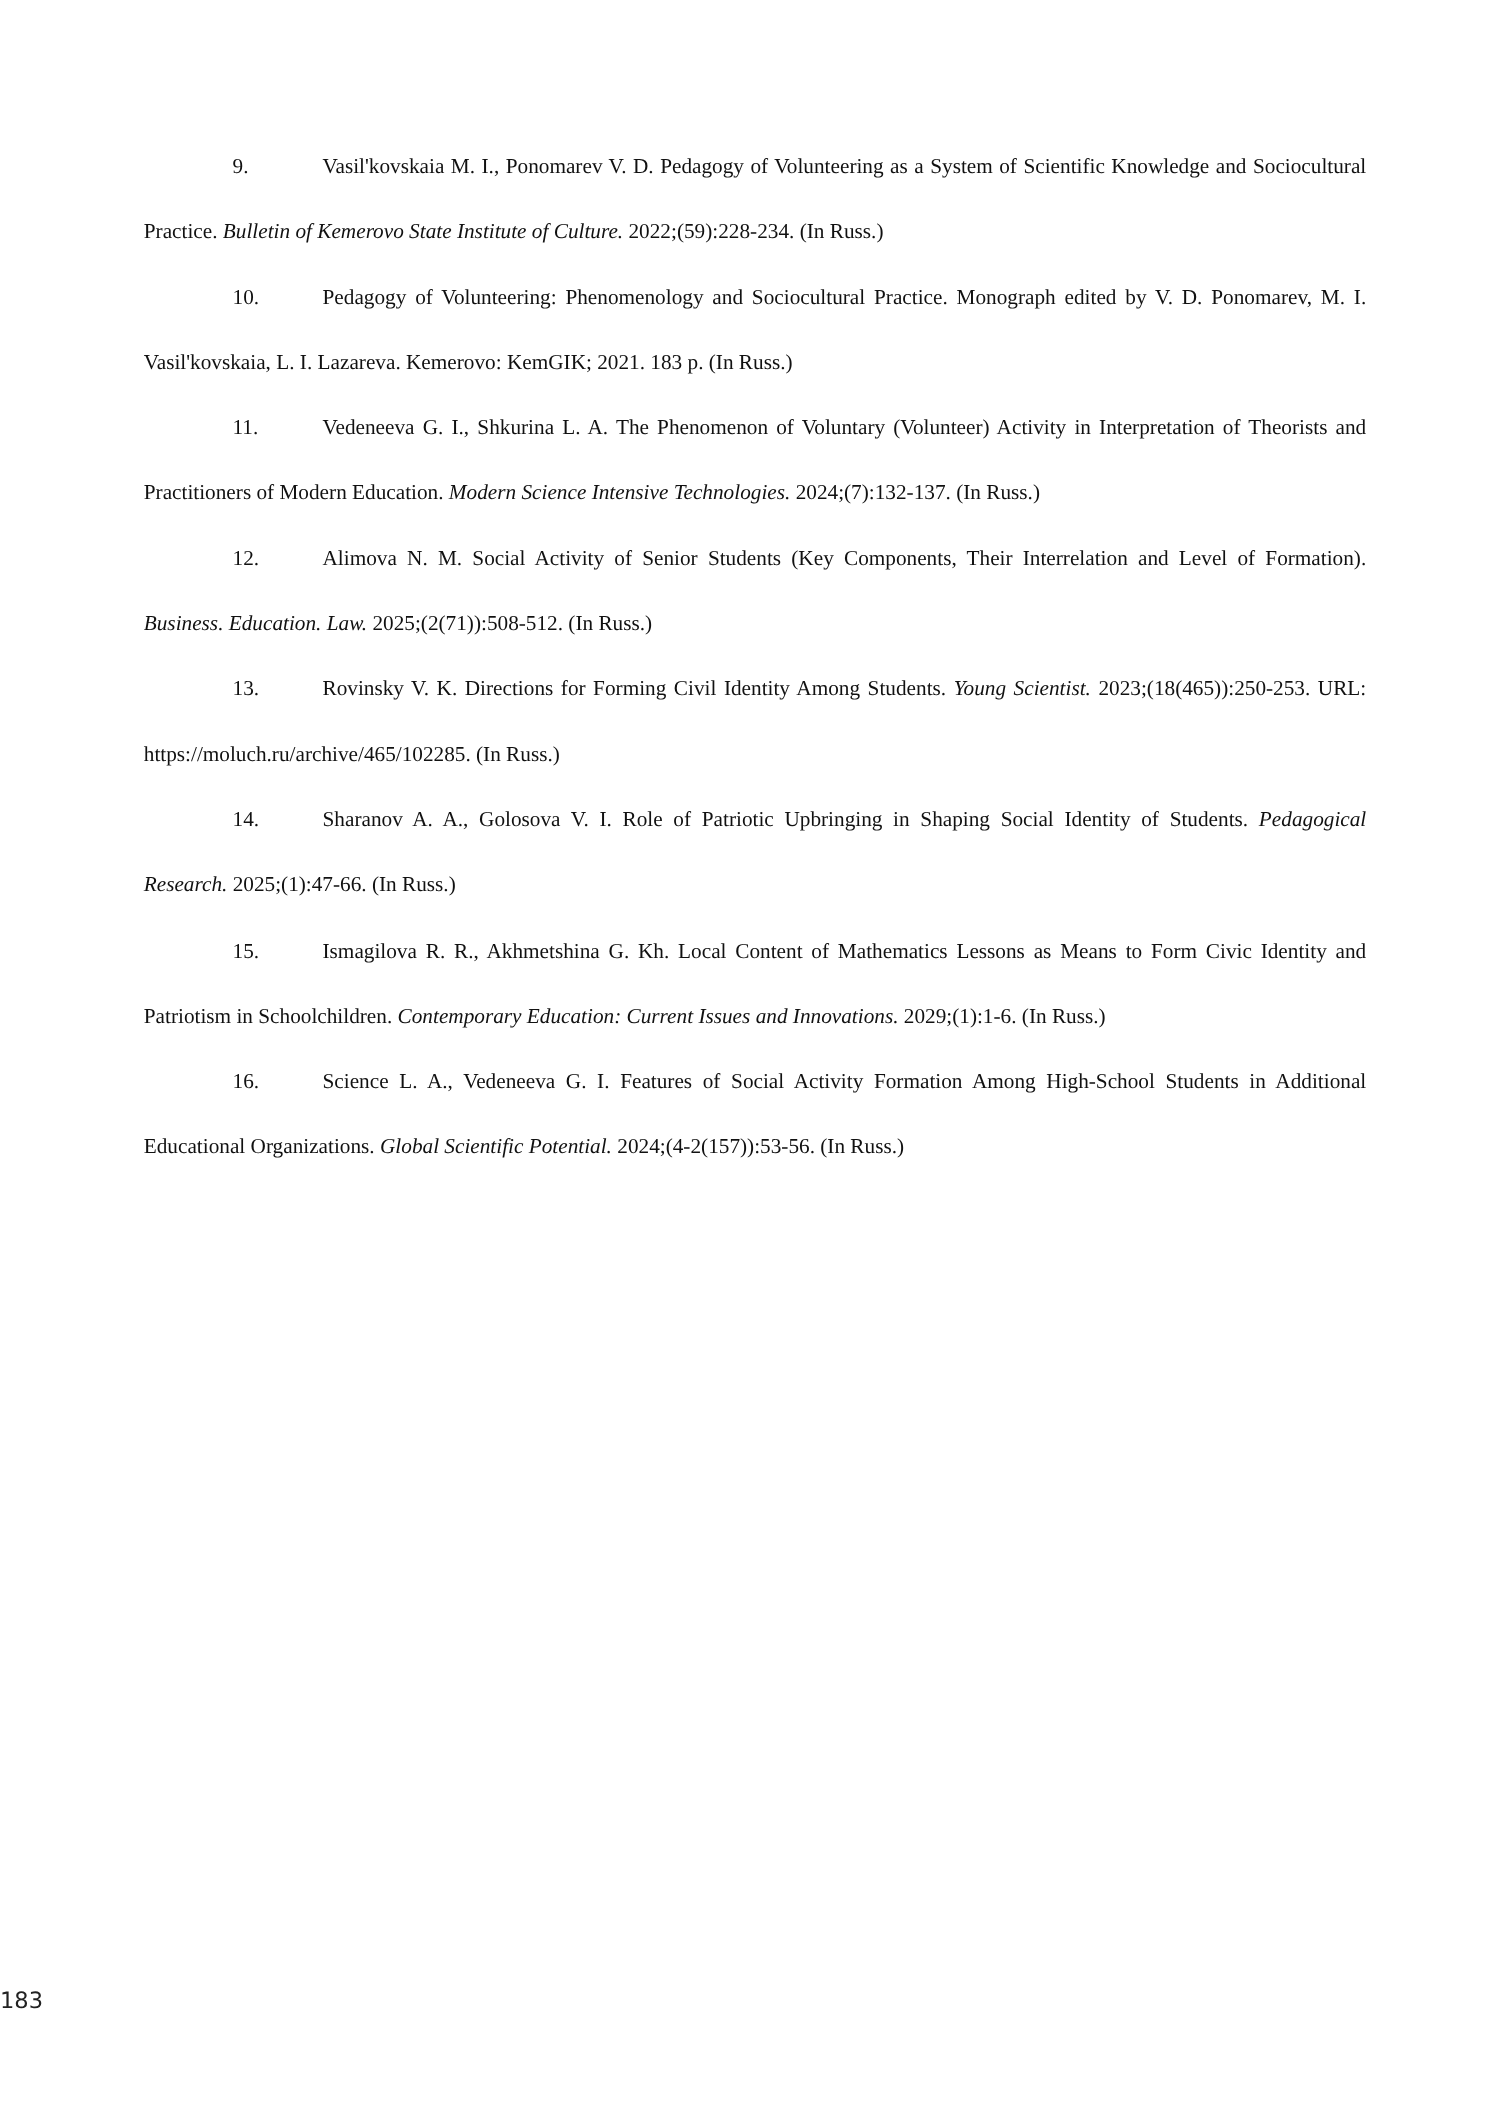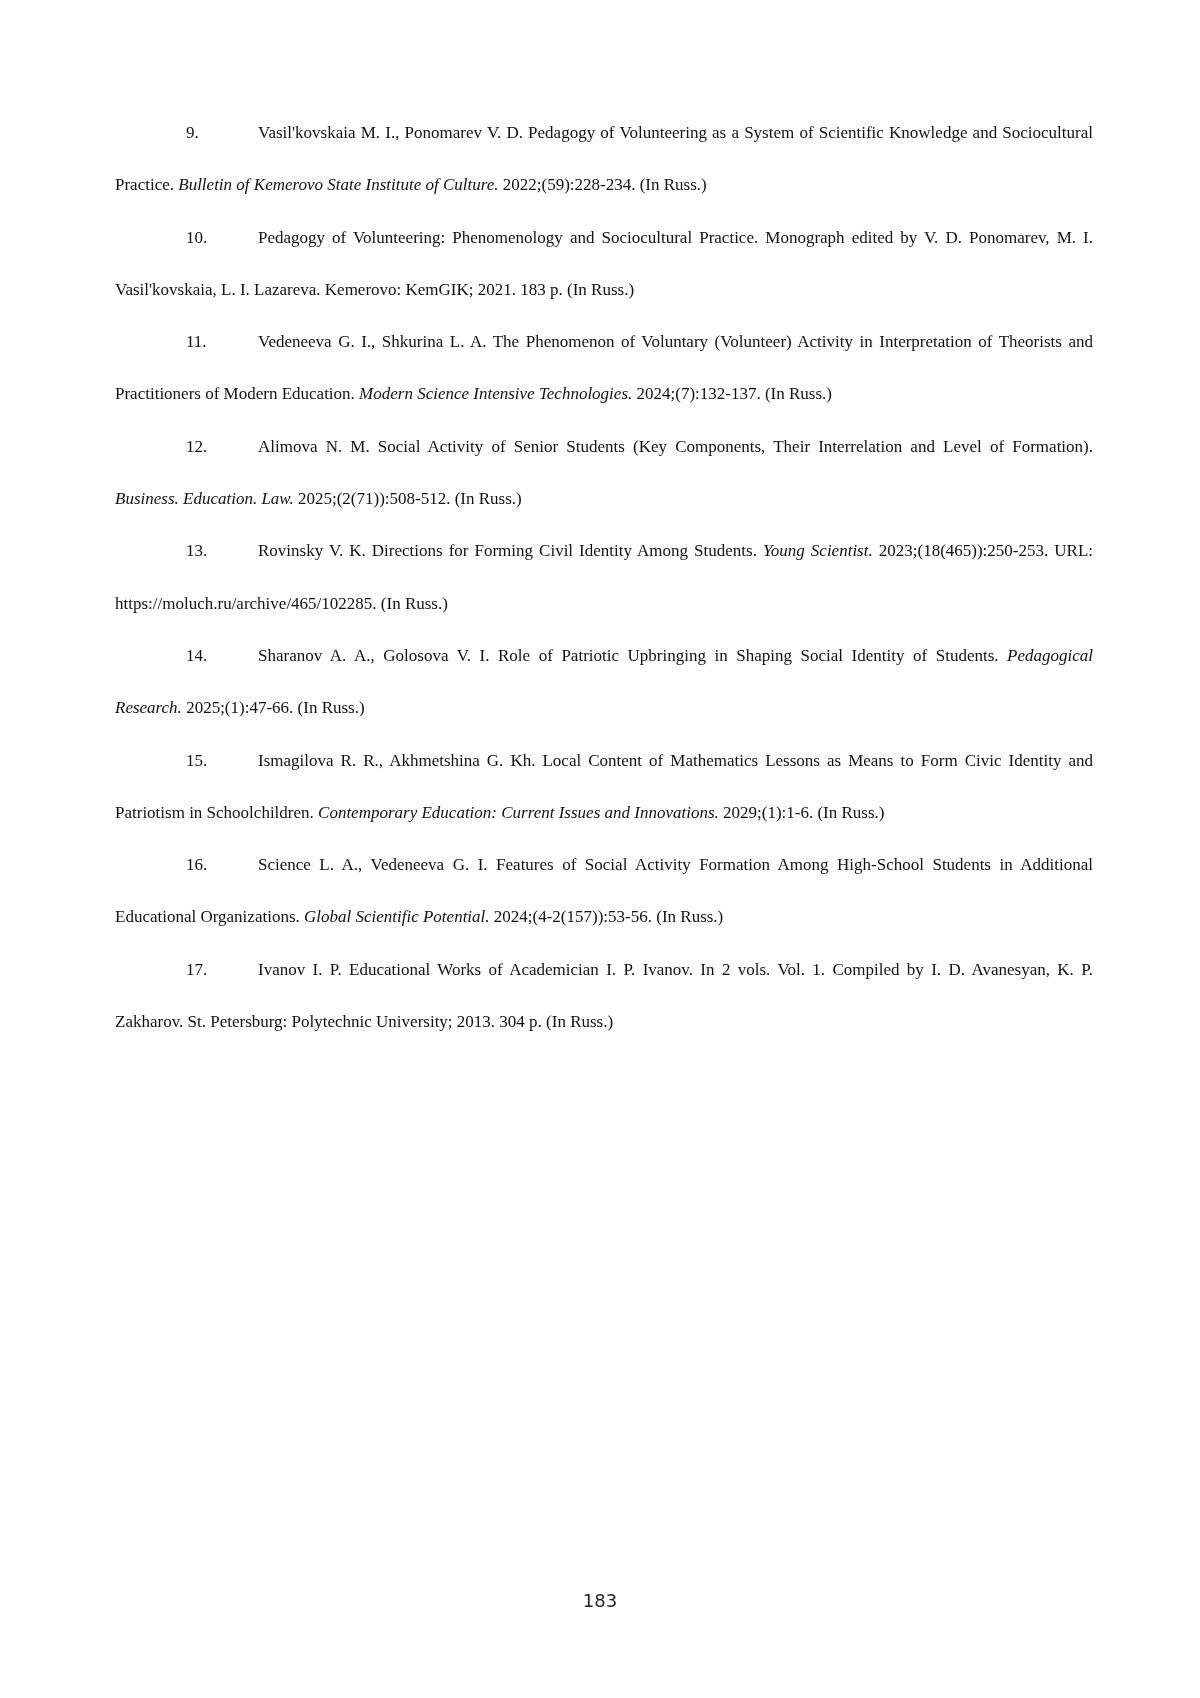--- a/index.html
+++ b/index.html
@@ -23,34 +23,32 @@
     display: inline-block;
     width: 72px;
     text-indent: 0;
   }
   .ref i { font-style: italic; }
   .page-number {
     position: absolute;
     left: 0;
     width: 1200px;
     top: 1590px;
-    text-align: center;
     font-family: "DejaVu Sans", sans-serif;
     font-size: 18px;
     color: #222222;
   }
 </style>
 </head>
 <body>
 
 <div class="page">
   <p class="ref"><span class="num">9.</span><span>Vasil'kovskaia M. I., Ponomarev V. D. Pedagogy of Volunteering as a System of Scientific Knowledge and Sociocultural Practice. </span><i>Bulletin of Kemerovo State Institute of Culture.</i><span> 2022;(59):228-234. (In Russ.)</span></p>
   <p class="ref"><span class="num">10.</span><span>Pedagogy of Volunteering: Phenomenology and Sociocultural Practice. Monograph edited by V. D. Ponomarev, M. I. Vasil'kovskaia, L. I. Lazareva. Kemerovo: KemGIK; 2021. 183 p. (In Russ.)</span><i></i><span></span></p>
   <p class="ref"><span class="num">11.</span><span>Vedeneeva G. I., Shkurina L. A. The Phenomenon of Voluntary (Volunteer) Activity in Interpretation of Theorists and Practitioners of Modern Education. </span><i>Modern Science Intensive Technologies.</i><span> 2024;(7):132-137. (In Russ.)</span></p>
   <p class="ref"><span class="num">12.</span><span>Alimova N. M. Social Activity of Senior Students (Key Components, Their Interrelation and Level of Formation). </span><i>Business. Education. Law.</i><span> 2025;(2(71)):508-512. (In Russ.)</span></p>
   <p class="ref"><span class="num">13.</span><span>Rovinsky V. K. Directions for Forming Civil Identity Among Students. </span><i>Young Scientist.</i><span> 2023;(18(465)):250-253. URL: https://moluch.ru/archive/465/102285. (In Russ.)</span></p>
   <p class="ref"><span class="num">14.</span><span>Sharanov A. A., Golosova V. I. Role of Patriotic Upbringing in Shaping Social Identity of Students. </span><i>Pedagogical Research.</i><span> 2025;(1):47-66. (In Russ.)</span></p>
   <p class="ref"><span class="num">15.</span><span>Ismagilova R. R., Akhmetshina G. Kh. Local Content of Mathematics Lessons as Means to Form Civic Identity and Patriotism in Schoolchildren. </span><i>Contemporary Education: Current Issues and Innovations.</i><span> 2029;(1):1-6. (In Russ.)</span></p>
   <p class="ref"><span class="num">16.</span><span>Science L. A., Vedeneeva G. I. Features of Social Activity Formation Among High-School Students in Additional Educational Organizations. </span><i>Global Scientific Potential.</i><span> 2024;(4-2(157)):53-56. (In Russ.)</span></p>
-  <p class="ref"><span class="num">17.</span><span>Ivanov I. P. Educational Works of Academician I. P. Ivanov. In 2 vols. Vol. 1. Compiled by I. D. Avanesyan, K. P. Zakharov. St. Petersburg: Polytechnic University; 2013. 304 p. (In Russ.)</span><i></i><span></span></p>
 </div>
 
 <div class="page-number">183</div>
 
 </body></html>

